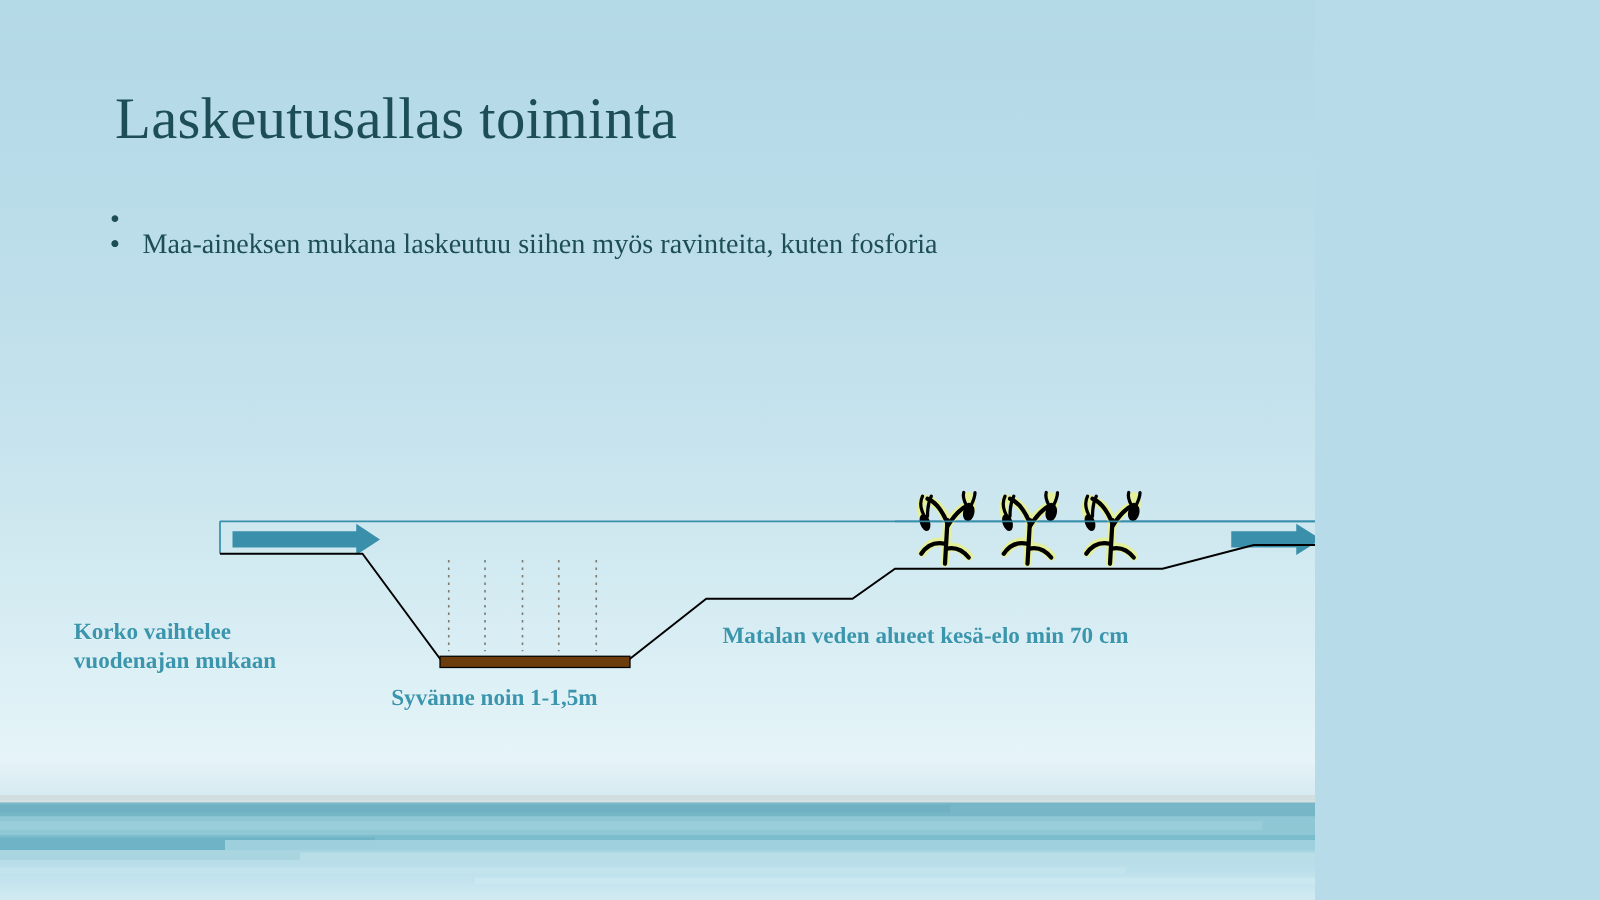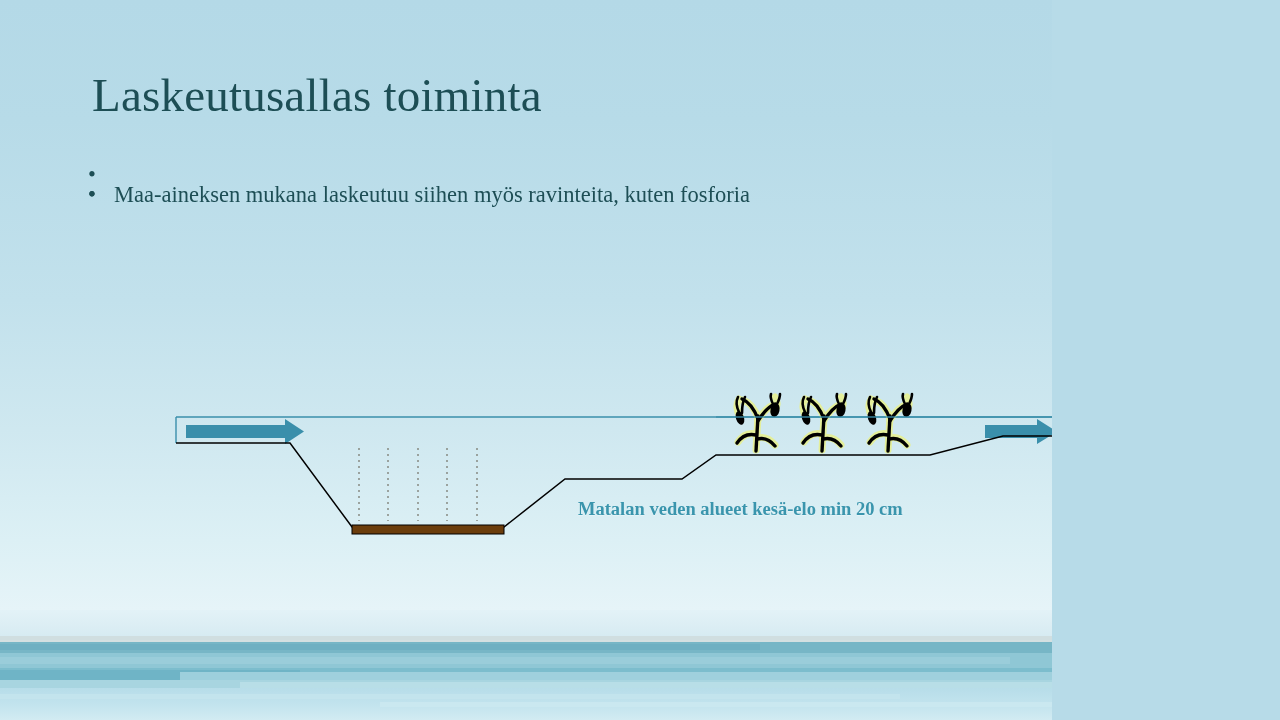--- a/index.html
+++ b/index.html
@@ -223,15 +223,17 @@
       <g transform="translate(866,394)">
         <use href="#reed-plant"></use>
       </g>
     </g>
 
     <g>
       <path d="M716 417 L1075 417" stroke="#3a8fab" stroke-width="1.4" fill="none" opacity="0.9"></path>
     </g>
   </svg>
 
-  <div id="label-matalan" class="diag-label">Matalan veden alueet kesä-elo min 20 cm</div>
+  <div id="label-korko" class="diag-label">Korko vaihtelee<br>vuodenajan mukaan</div>
+  <div id="label-syvanne" class="diag-label">Syvänne noin 1-1,5m</div>
+  <div id="label-matalan" class="diag-label">Matalan veden alueet kesä-elo min 70 cm</div>
 
 </div>
 
 </body></html>

